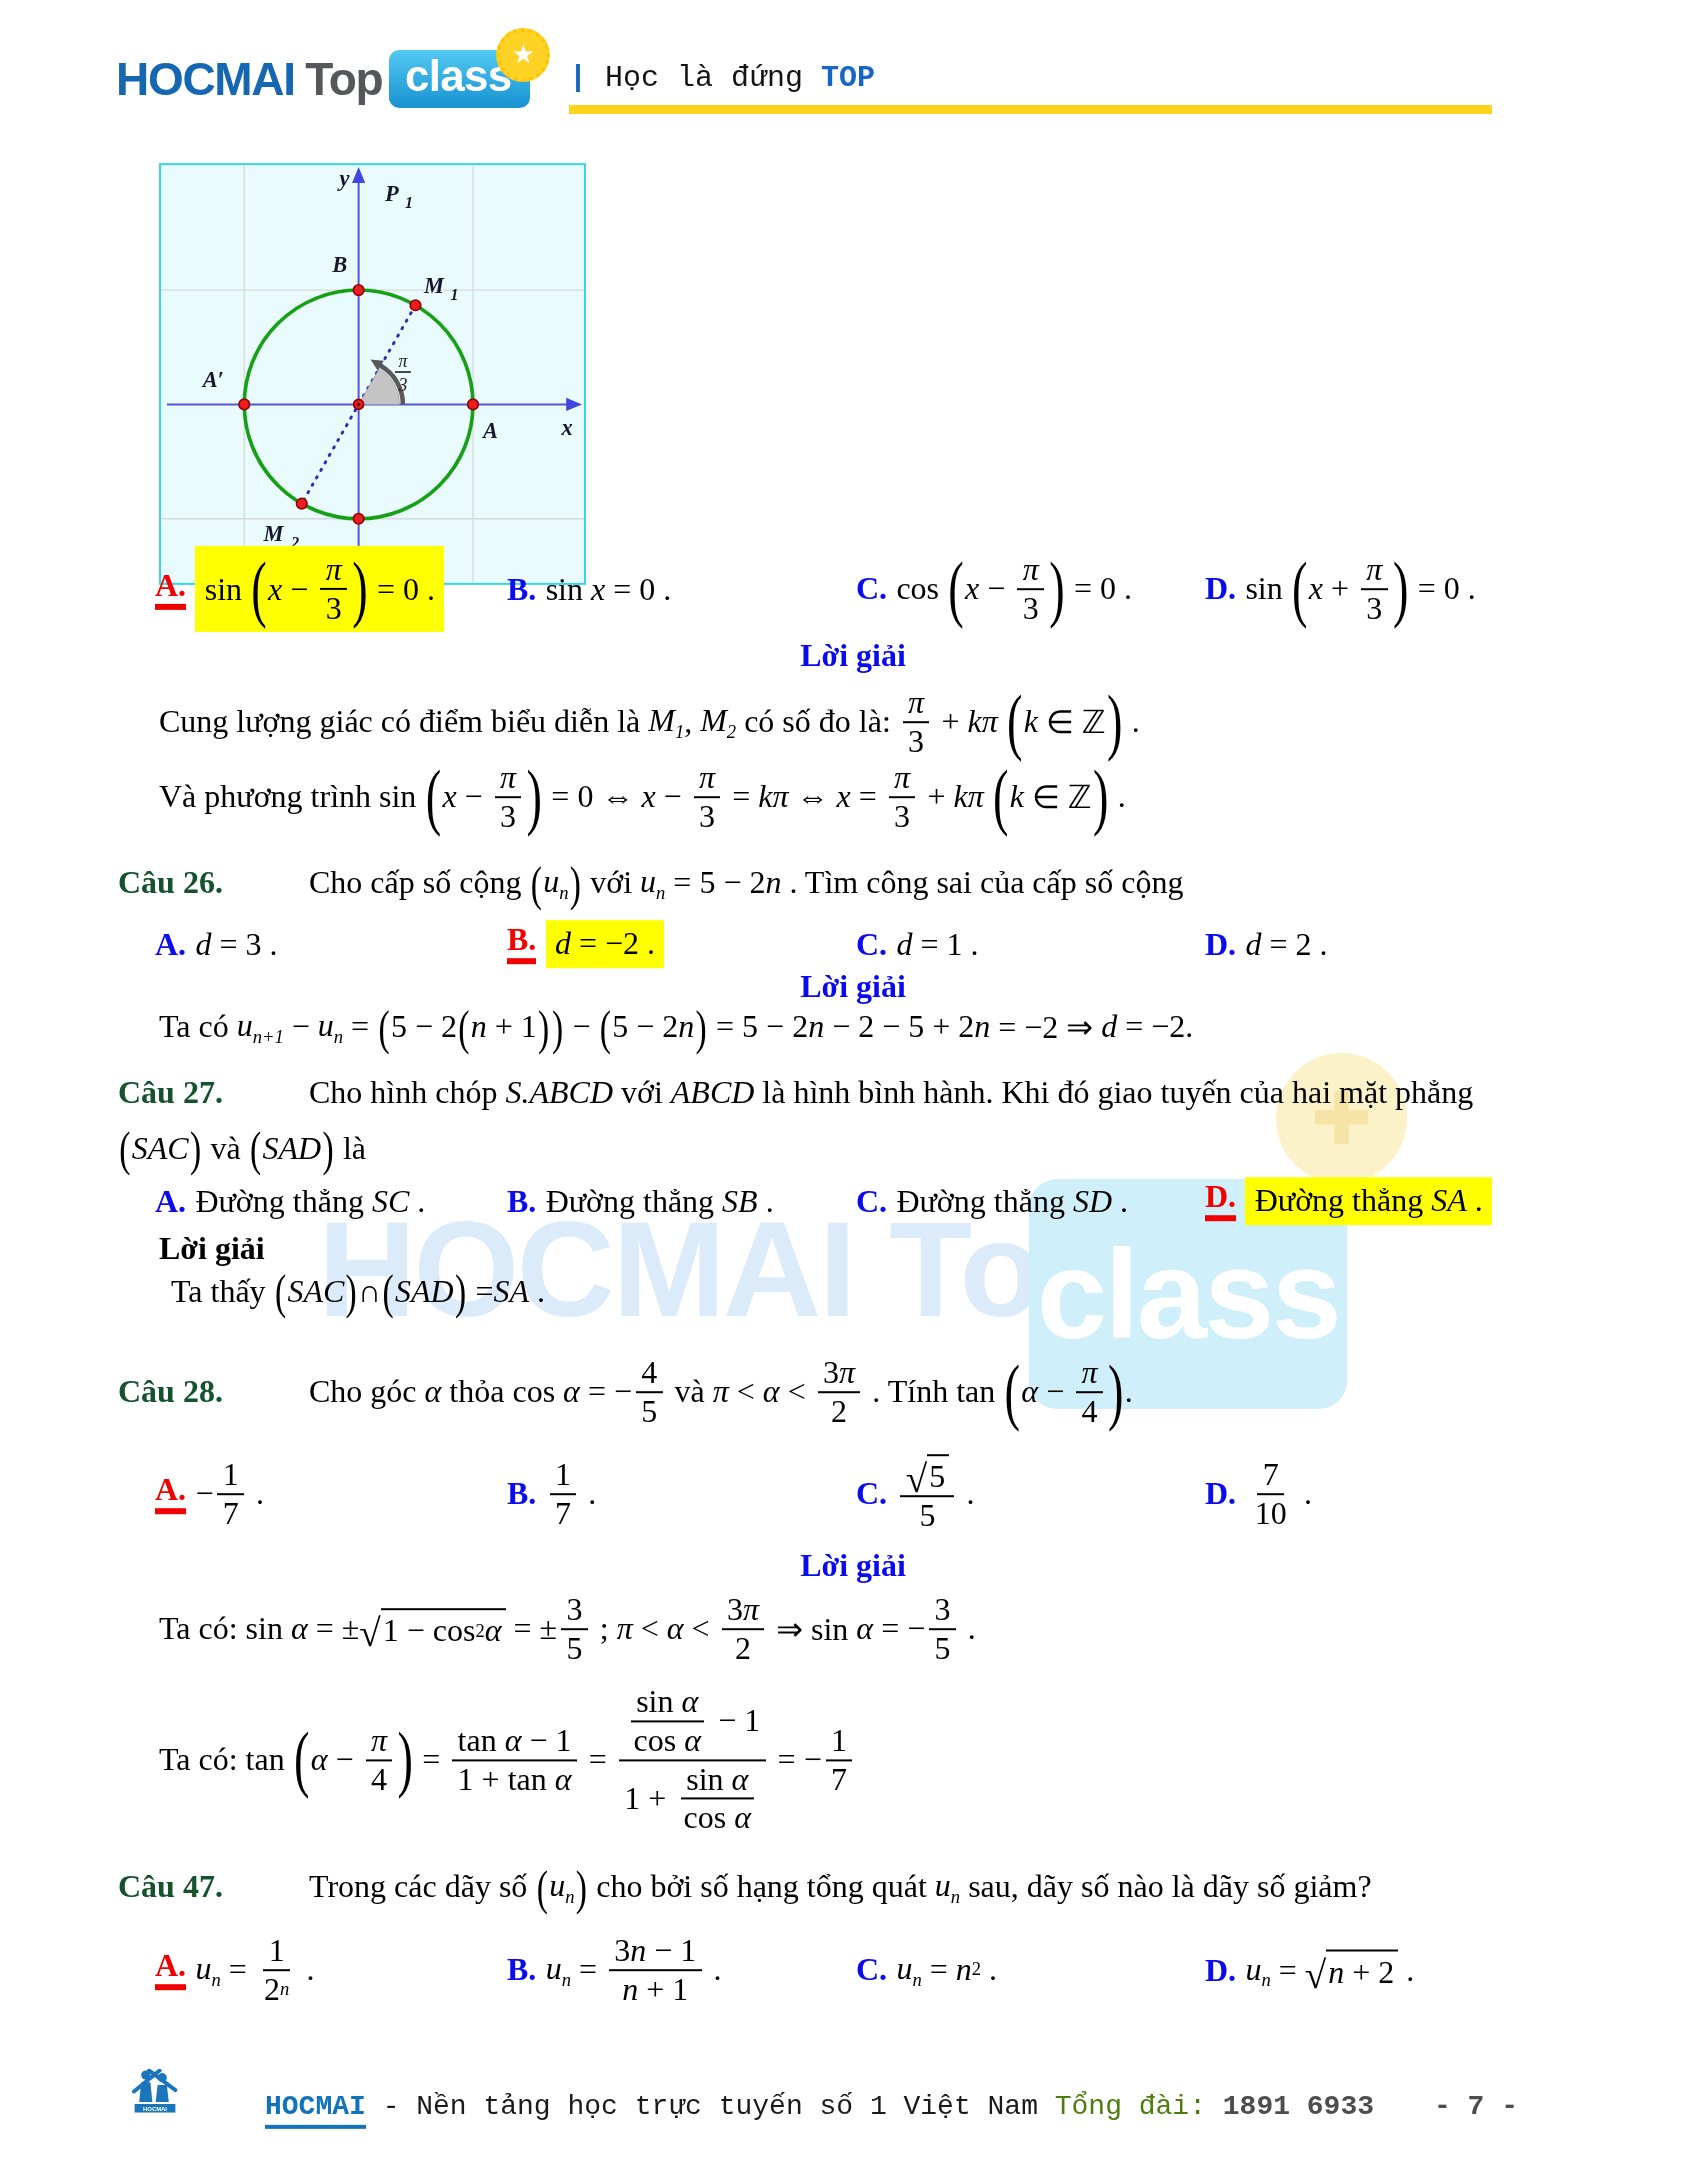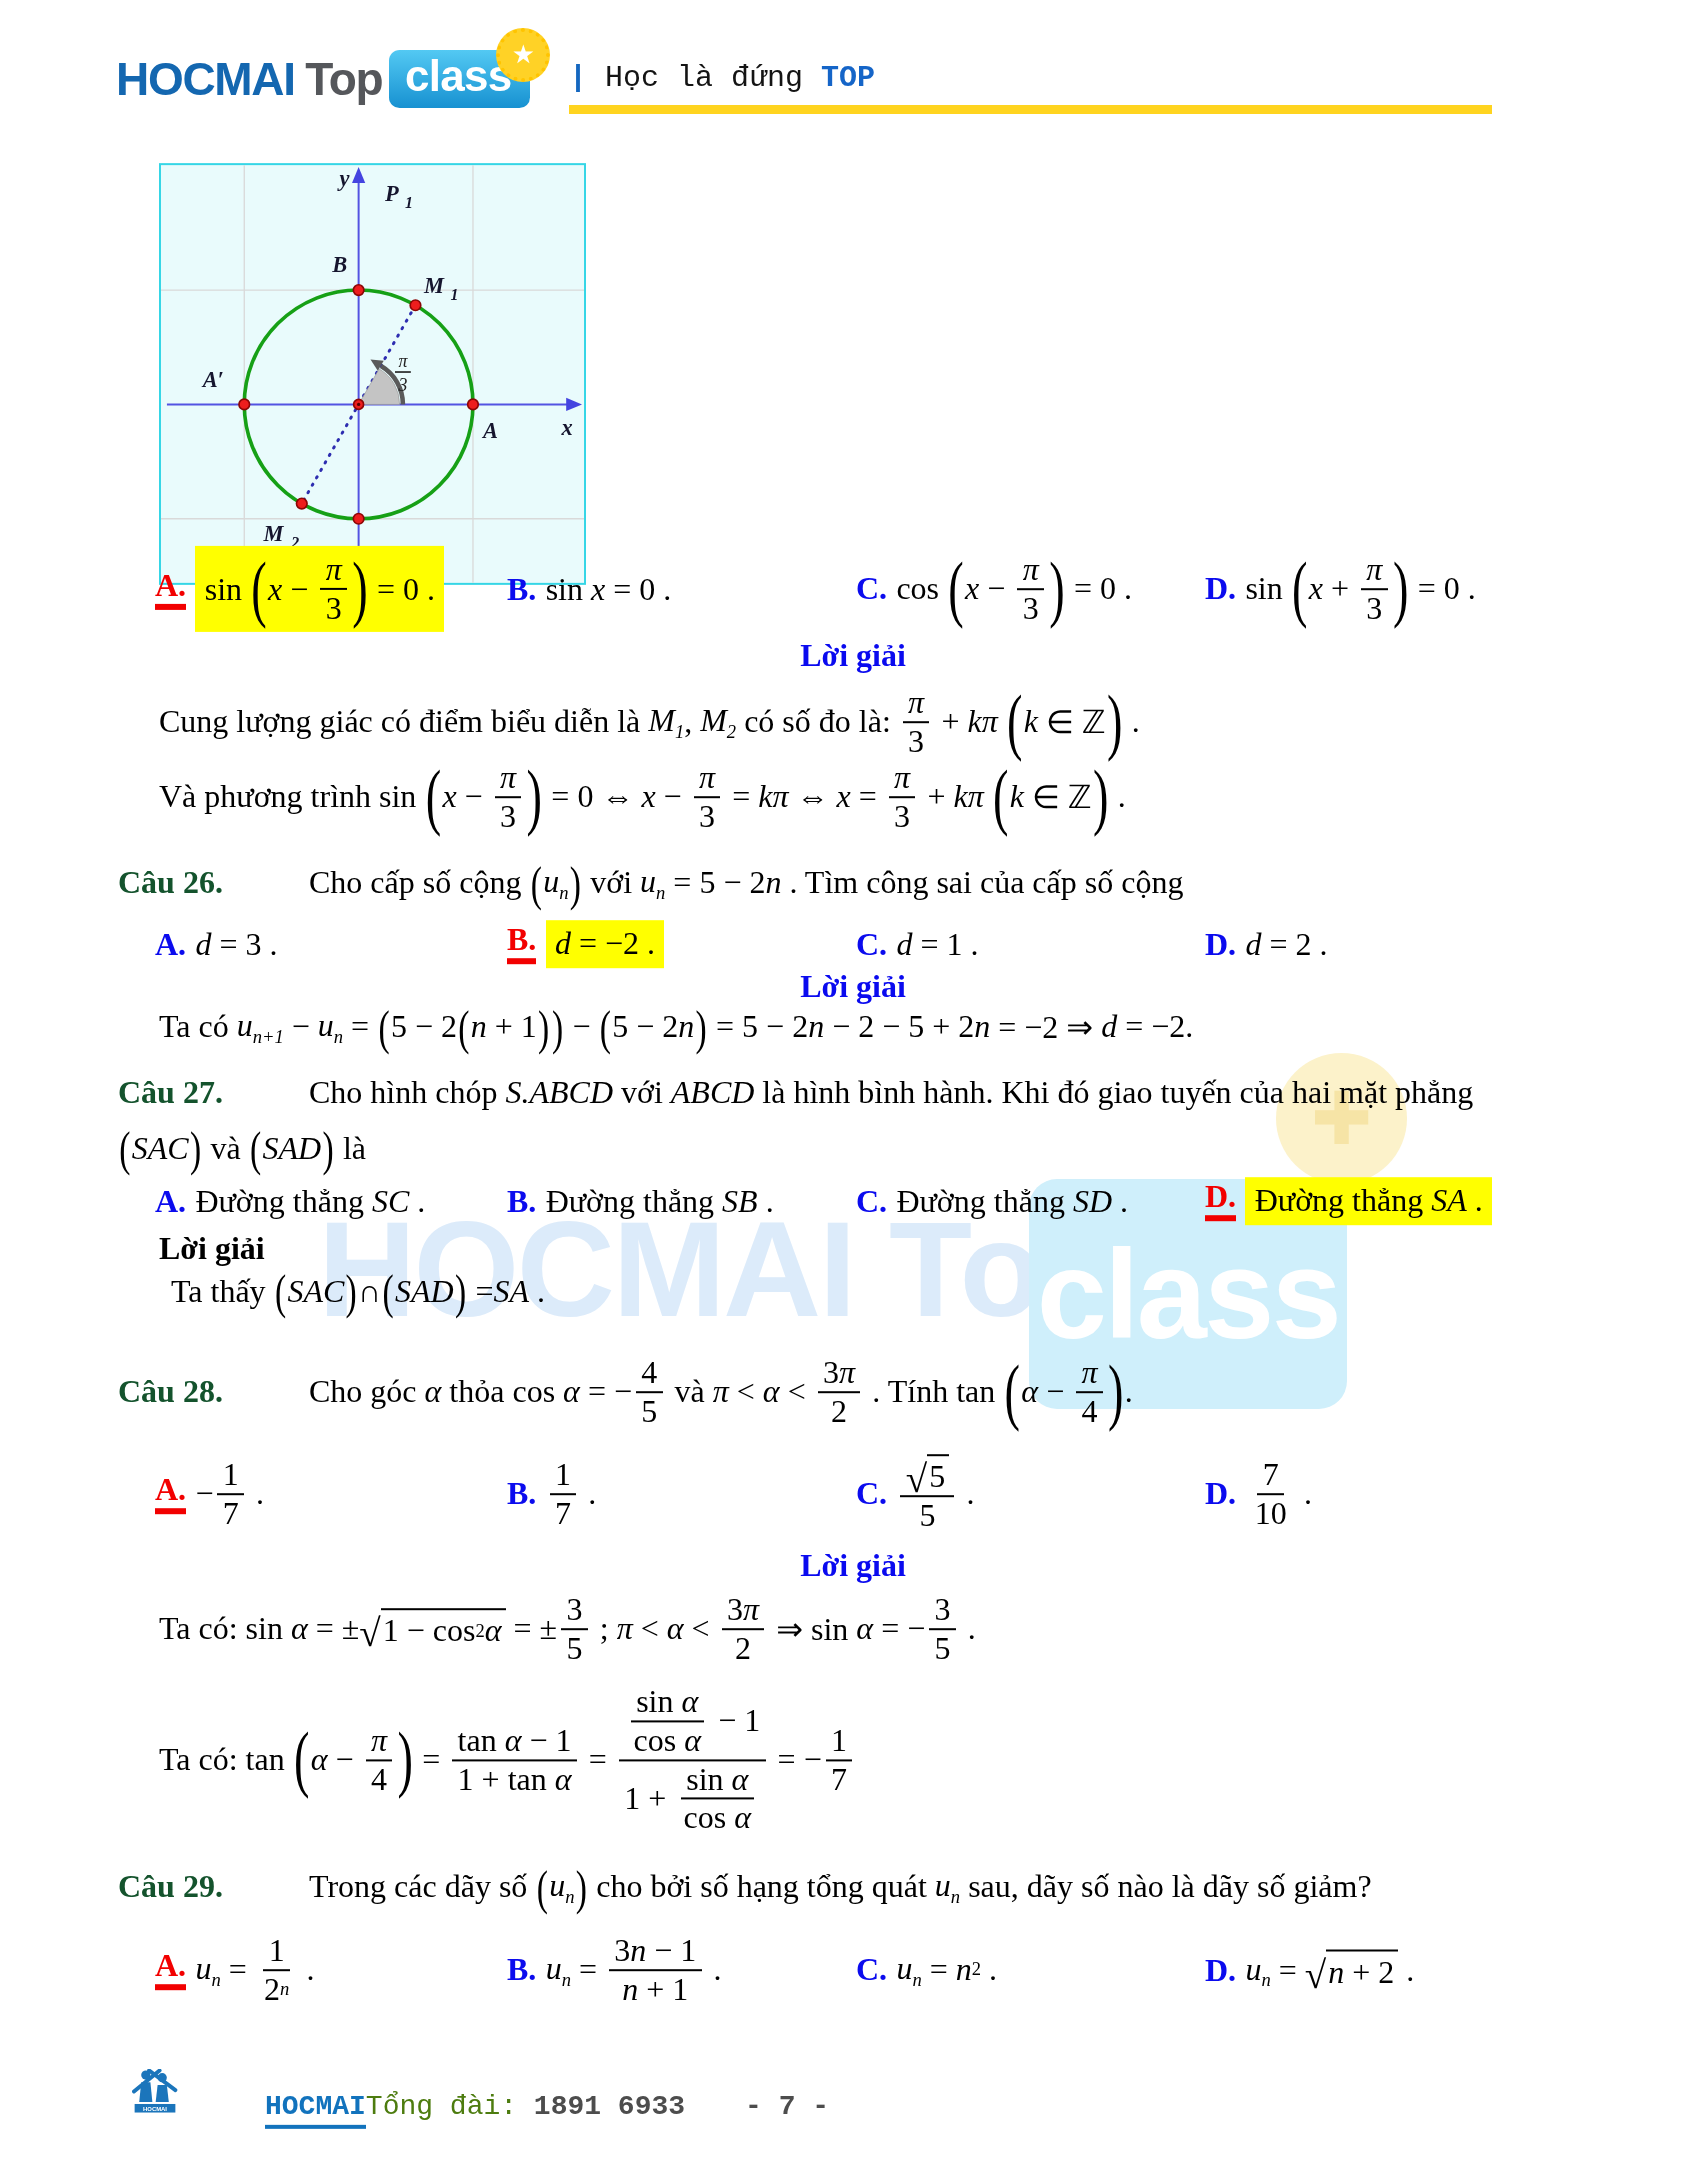--- a/index.html
+++ b/index.html
@@ -219,21 +219,21 @@
   </span>
   <span class="opt" style="left:1205px;top:1494px">
     <span class="letter">D.</span>
     <span class="formula"><span class="mf"><span class="fn"><span class="mr">7</span></span><span class="fd"><span class="mr">10</span></span></span><span class="mr"> .</span></span>
   </span>
   <div class="cline lg" style="top:1565px">Lời giải</div>
   <div class="mline" style="left:159px;top:1629px"><span class="mr">Ta có: sin </span><span class="mi">α</span><span class="mr"> = ±</span><span class="msqrt"><span class="sign">√</span><span class="radc"><span class="mr">1 − cos</span><span class="msup">2</span><span class="mi">α</span></span></span><span class="mr"> = ±</span><span class="mf"><span class="fn"><span class="mr">3</span></span><span class="fd"><span class="mr">5</span></span></span><span class="mr"> ; </span><span class="mi">π</span><span class="mr"> &lt; </span><span class="mi">α</span><span class="mr"> &lt; </span><span class="mf"><span class="fn"><span class="mr">3</span><span class="mi">π</span></span><span class="fd"><span class="mr">2</span></span></span><span class="mr"> ⇒ sin </span><span class="mi">α</span><span class="mr"> = −</span><span class="mf"><span class="fn"><span class="mr">3</span></span><span class="fd"><span class="mr">5</span></span></span><span class="mr"> .</span></div>
   <div class="mline" style="left:159px;top:1760px"><span class="mr">Ta có: tan </span><span class="mp big">(</span><span class="mi">α</span><span class="mr"> − </span><span class="mf"><span class="fn"><span class="mi">π</span></span><span class="fd"><span class="mr">4</span></span></span><span class="mp big">)</span><span class="mr"> = </span><span class="mf"><span class="fn"><span class="mr">tan </span><span class="mi">α</span><span class="mr"> − 1</span></span><span class="fd"><span class="mr">1 + tan </span><span class="mi">α</span></span></span><span class="mr"> = </span><span class="mf"><span class="fn"><span class="mf"><span class="fn"><span class="mr">sin </span><span class="mi">α</span></span><span class="fd"><span class="mr">cos </span><span class="mi">α</span></span></span><span class="mr"> − 1</span></span><span class="fd"><span class="mr">1 + </span><span class="mf"><span class="fn"><span class="mr">sin </span><span class="mi">α</span></span><span class="fd"><span class="mr">cos </span><span class="mi">α</span></span></span></span></span><span class="mr"> = −</span><span class="mf"><span class="fn"><span class="mr">1</span></span><span class="fd"><span class="mr">7</span></span></span></div>
 
   <div class="mline" style="left:118px;top:1887px">
-    <span class="qlabel">Câu 29.</span>
+    <span class="qlabel">Câu 47.</span>
     <span class="formula"><span class="mr">Trong các dãy số </span><span class="mp">(</span><span class="mi"><span>u</span><span class="msb">n</span></span><span class="mp">)</span><span class="mr"> cho bởi số hạng tổng quát </span><span class="mi"><span>u</span><span class="msb">n</span></span><span class="mr"> sau, dãy số nào là dãy số giảm?</span></span>
   </div>
   <span class="opt" style="left:155px;top:1970px">
     <span class="letter red">A.</span>
     <span class="formula"><span class="mi"><span>u</span><span class="msb">n</span></span><span class="mr"> = </span><span class="mf"><span class="fn"><span class="mr">1</span></span><span class="fd"><span class="mr">2</span><span class="msup it">n</span></span></span><span class="mr"> .</span></span>
   </span>
   <span class="opt" style="left:507px;top:1970px">
     <span class="letter">B.</span>
     <span class="formula"><span class="mi"><span>u</span><span class="msb">n</span></span><span class="mr"> = </span><span class="mf"><span class="fn"><span class="mr">3</span><span class="mi">n</span><span class="mr"> − 1</span></span><span class="fd"><span class="mi">n</span><span class="mr"> + 1</span></span></span><span class="mr"> .</span></span>
   </span>
@@ -250,17 +250,17 @@
     <line x1="3" y1="34" x2="42" y2="2" stroke="#1b75bb" stroke-width="6" stroke-linecap="round"></line>
     <line x1="26" y1="2" x2="66" y2="32" stroke="#1b75bb" stroke-width="6" stroke-linecap="round"></line>
     <circle cx="21" cy="9" r="7" fill="#1b75bb"></circle>
     <circle cx="46" cy="13" r="7" fill="#1b75bb"></circle>
     <path d="M14,20 L28,20 L31,50 L11,50 Z" fill="#1b75bb"></path>
     <path d="M39,24 L53,24 L56,50 L36,50 Z" fill="#1b75bb"></path>
     <rect x="4" y="53" width="62" height="13" fill="#1b75bb"></rect>
     <text x="35" y="63" text-anchor="middle" font-size="9" font-weight="bold" fill="#ffffff" font-family="Liberation Sans, sans-serif">HOCMAI</text>
   </svg>
   <div class="footer-line">
-    <span class="brand">HOCMAI</span><span class="gray">Tổng đài: </span><span class="num">1891 6933</span><span class="page">- 7 -</span>
+    <span class="brand">HOCMAI</span><span class="desc"> - Nền tảng học trực tuyến số 1 Việt Nam </span><span class="gray">Tổng đài: </span><span class="num">1891 6933</span><span class="page">- 7 -</span>
   </div>
 
 </div>
 
 
 </body></html>

